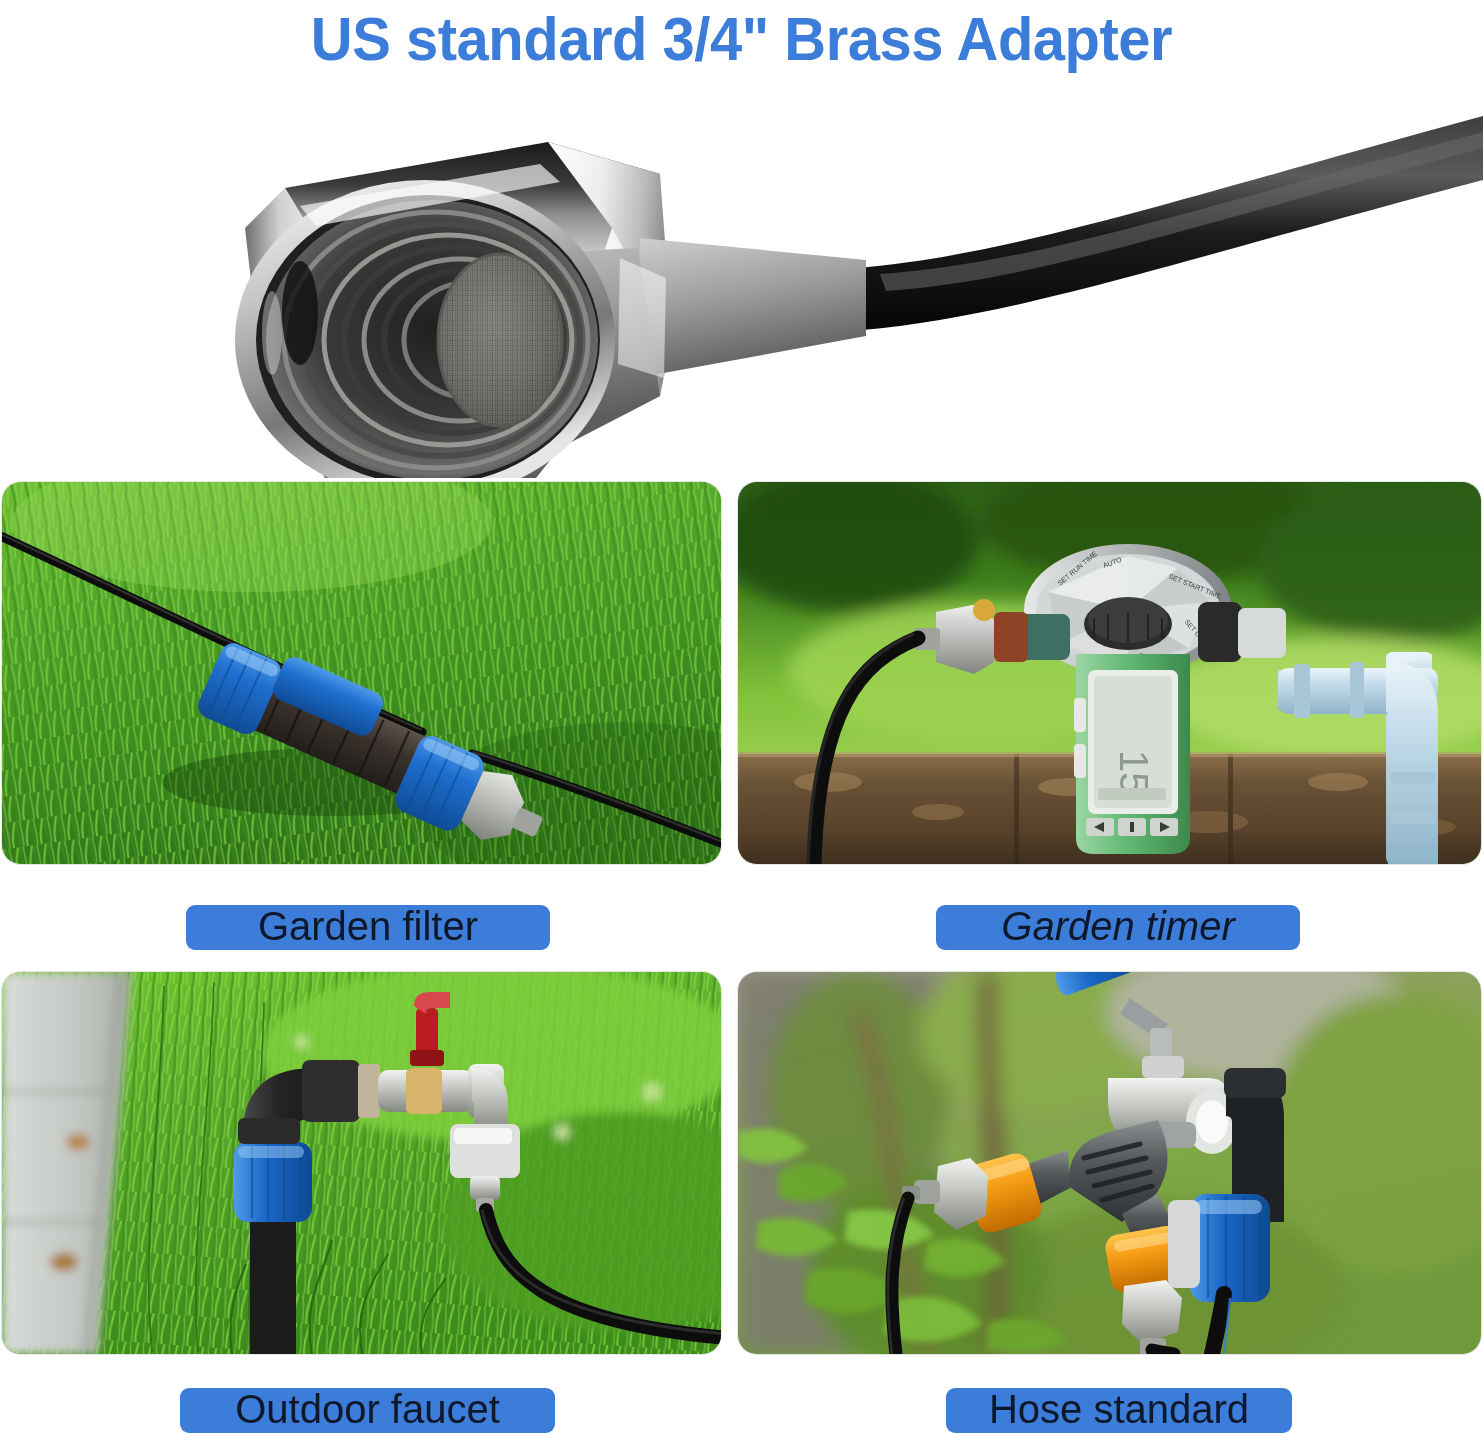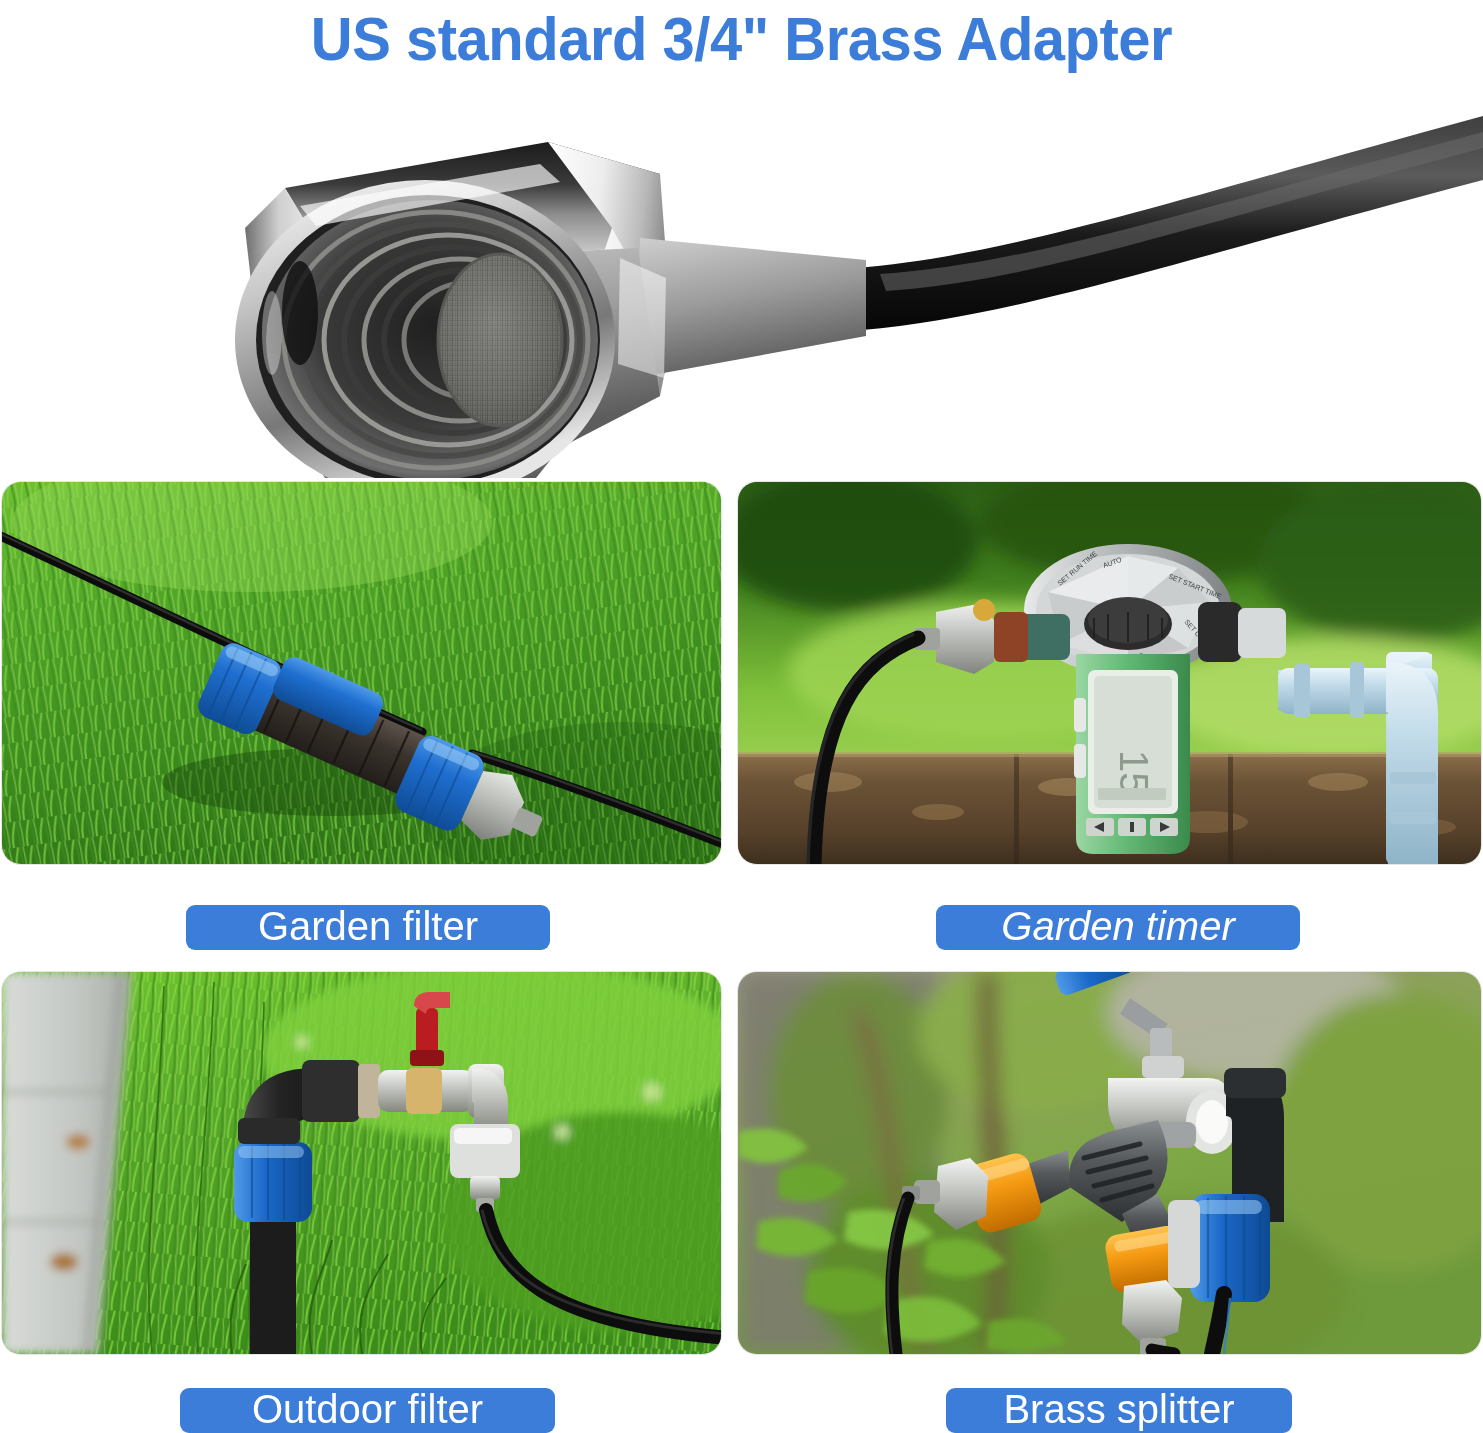--- a/index.html
+++ b/index.html
@@ -60,21 +60,21 @@
   .panel svg { display: block; width: 100%; height: 100%; }
 
   
   .badge {
     position: absolute;
     display: flex;
     align-items: center;
     justify-content: center;
     background: #3B7DD8;
     border-radius: 9px;
-    color: #ffffff;
+    color: #0f172a;
     font-family: "Liberation Sans", sans-serif;
     font-size: 40px;
     font-weight: normal;
     white-space: nowrap;
     line-height: 1;
     padding-bottom: 3px;
     box-sizing: border-box;
   }
   .badge-tl { left: 186px; top: 905px;  width: 364px; height: 45px; }
   .badge-tr { left: 936px; top: 905px;  width: 364px; height: 45px; font-style: italic; }
@@ -513,21 +513,21 @@
     <path d="M 480 238 C 494 298 536 346 726 362" stroke="#505050" stroke-width="3" fill="none" opacity="0.45"></path>
 
     <g stroke="#2a6312" stroke-width="2" fill="none" opacity="0.9">
       <path d="M 310 382 C 300 330 322 300 330 268"></path>
       <path d="M 360 382 C 352 332 372 308 386 282"></path>
       <path d="M 230 382 C 224 340 236 312 244 292"></path>
       <path d="M 420 382 C 414 346 430 326 444 306"></path>
     </g>
   </svg>
 </div>
-<div class="badge badge-bl">Outdoor filter</div>
+<div class="badge badge-bl">Outdoor faucet</div>
 
 <div class="panel panel-br">
   <svg viewBox="0 0 743 382" preserveAspectRatio="none" xmlns="http://www.w3.org/2000/svg">
     <defs>
       <linearGradient id="g4bg" x1="0" y1="0" x2="0.4" y2="1">
         <stop offset="0" stop-color="#9c9a8c"></stop>
         <stop offset="0.3" stop-color="#8fa05e"></stop>
         <stop offset="0.6" stop-color="#7fa846"></stop>
         <stop offset="1" stop-color="#6f9a3c"></stop>
       </linearGradient>
@@ -642,13 +642,13 @@
       <rect x="430" y="228" width="32" height="88" rx="8" fill="#d5d8d6"></rect>
     </g>
 
     <path d="M 170 226 C 150 280 152 330 158 382" stroke="#0d0d0d" stroke-width="13" fill="none" stroke-linecap="round"></path>
     <path d="M 166 226 C 146 280 148 330 154 382" stroke="#4f4f4f" stroke-width="2.6" fill="none" opacity="0.45"></path>
     <path d="M 414 378 C 424 380 430 381 436 382" stroke="#0d0d0d" stroke-width="13" fill="none" stroke-linecap="round"></path>
     <path d="M 486 322 C 482 346 478 364 474 382" stroke="#0d0d0d" stroke-width="16" fill="none" stroke-linecap="round"></path>
     <path d="M 492 326 C 490 348 488 366 486 382" stroke="#2f7fd0" stroke-width="2.4" fill="none" opacity="0.8"></path>
   </svg>
 </div>
-<div class="badge badge-br">Brass splitter</div>
+<div class="badge badge-br">Hose standard</div>
 
 </body></html>

